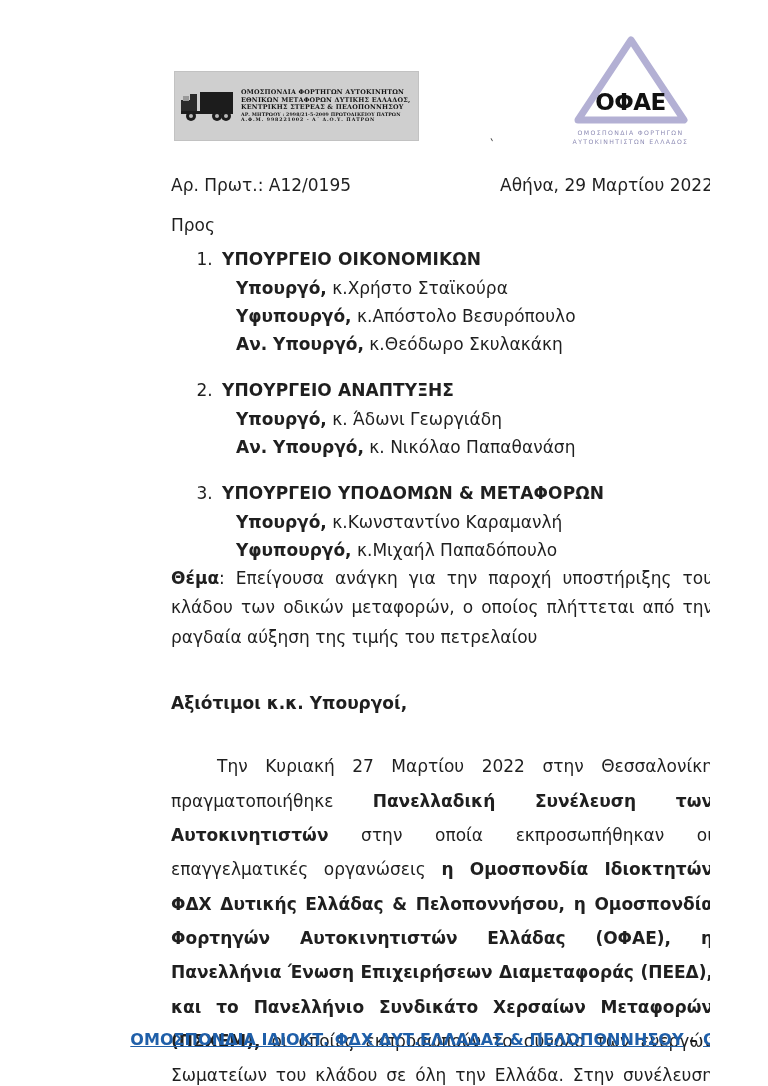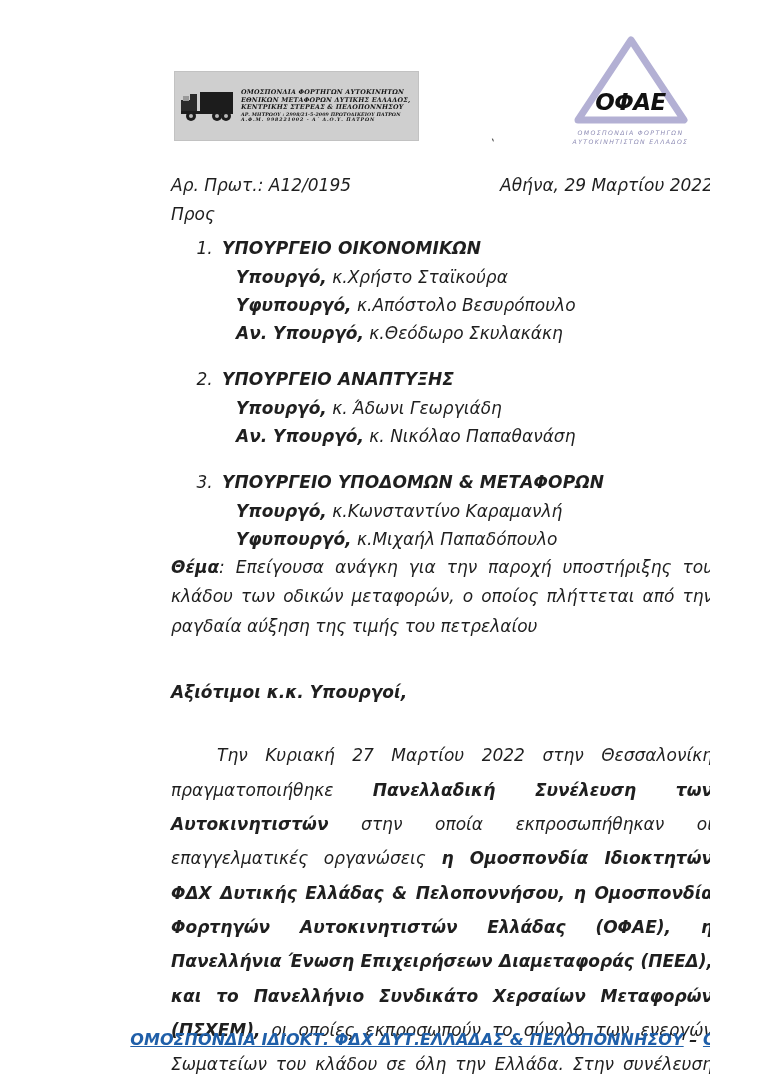--- a/index.html
+++ b/index.html
@@ -13,21 +13,20 @@
     color: #1a1a1a;
   }
   .page {
     position: relative;
     width: 652px;
     height: 1086px;
     margin: 0 auto;
     background: #ffffff;
     overflow: hidden;
     box-sizing: border-box;
-    font-style: italic;
   }
 
   
   .letterhead {
     position: absolute;
     left: 0;
     top: 0;
     width: 768px;
     height: 168px;
   }
@@ -141,21 +140,21 @@
     color: #1f1f1f;
   }
 
   .row-top {
     display: flex;
     justify-content: space-between;
     align-items: baseline;
   }
   .protocol, .place-date { white-space: nowrap; }
 
-  .to-label { margin-top: 1px; }
+  .to-label { margin-top: 12px; }
 
   ol.recipients {
     list-style: decimal;
     margin: 7px 0 0 0;
     padding-left: 47px;
   }
   ol.recipients > li {
     margin-bottom: 19px;
     padding-left: 4px;
   }

